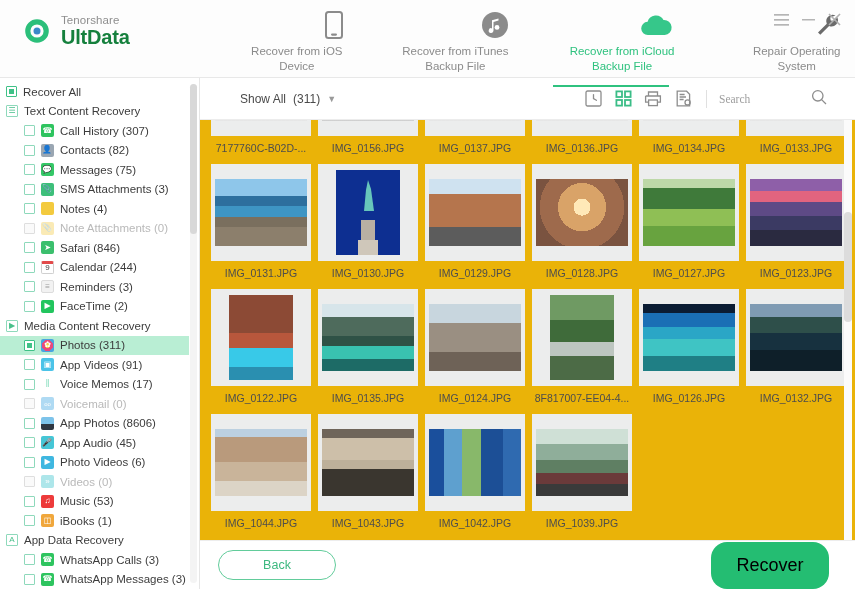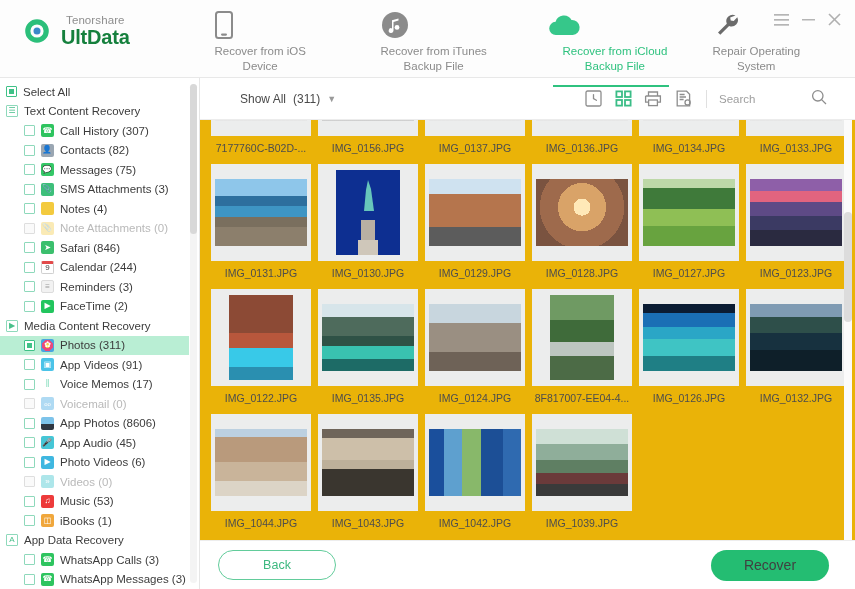--- a/index.html
+++ b/index.html
@@ -30,38 +30,38 @@
     width: 200px;
     display: flex;
     align-items: center;
     gap: 9px;
     padding-left: 22px;
     padding-top: 14px;
   }
   .brand-logo { width: 30px; height: 30px; flex: 0 0 30px; position: relative; }
   .brand-text { line-height: 1.05; }
   .brand-sub {
-    font-size: 11.5px; color: #8e8e8e; letter-spacing: .1px; text-align: center;
+    font-size: 11.5px; color: #8e8e8e; letter-spacing: .1px;
   }
   .brand-name {
     font-size: 20px; color: #15803d; font-weight: 600; letter-spacing: -.2px;
     margin-top: 1px;
   }
 
   .nav {
     flex: 1;
     display: flex;
     justify-content: center;
     align-items: flex-start;
     gap: 38px;
     padding-top: 10px;
   }
   .nav-item {
     width: 128px;
-    display: flex; flex-direction: column; align-items: flex-start;
+    display: flex; flex-direction: column; align-items: flex-end;
     cursor: pointer;
     position: relative;
     padding-bottom: 6px;
   }
   .nav-icon { height: 30px; display: flex; align-items: center; justify-content: center; margin-bottom: 4px; }
   .nav-label {
     font-size: 11.5px; color: #8b8b8b; text-align: center; line-height: 15px;
     white-space: pre-line;
   }
   .nav-item.active .nav-label { color: #2fc27f; margin-left: 16px; }
@@ -158,21 +158,21 @@
   .tb-right { margin-left: auto; display: flex; align-items: center; gap: 0; }
   .tb-btn {
     width: 30px; height: 28px; display: flex; align-items: center; justify-content: center;
     cursor: pointer; color: #8d8d8d;
   }
   .tb-btn.active { color: #3bbd87; }
   .tb-sep { width: 1px; height: 18px; background: #e0e0e0; margin: 0 12px 0 8px; }
   .search-wrap { display: flex; align-items: center; width: 118px; }
   .search-input {
     border: none; outline: none; font-size: 11.5px; color: #8a8a8a;
-    font-family: Liberation Sans, sans-serif; width: 92px; background: transparent;
+    font-family: Liberation Serif, serif; width: 92px; background: transparent;
   }
   .search-input::placeholder { color: #9e9e9e; }
   .search-ic { color: #8d8d8d; cursor: pointer; }
 
   
   .grid-area {
     flex: 1; position: relative; overflow: hidden;
     background: #eab308; padding-left: 8px;
   }
   .grid {
@@ -223,23 +223,23 @@
   }
   .btn-back {
     width: 118px; height: 30px;
     border: 1px solid #62cc9b; border-radius: 16px;
     background: #fff; color: #3cb87f; font-size: 12.5px;
     display: flex; align-items: center; justify-content: center;
     cursor: pointer; font-family: "Liberation Sans", sans-serif;
   }
   .btn-recover {
     margin-left: auto;
-    width: 118px; height: 31px;
+    width: 118px; height: 47px;
     border: none; border-radius: 16px;
-    background: #24bd72; color: #404040; font-size: 14px;
+    background: #24bd72; color: #000000; font-size: 18px;
     display: flex; align-items: center; justify-content: center;
     cursor: pointer; font-family: "Liberation Sans", sans-serif;
   }
 </style>
 </head>
 <body>
 
 <div id="app">
 
   <div class="header">
@@ -333,21 +333,21 @@
     </div>
   </div>
 
   <div class="body">
 
     <div class="sidebar">
       <div class="sb-scroll">
 
         <div class="sb-row group">
           <div class="cb checkedsq"></div>
-          <span class="sb-label">Select All</span>
+          <span class="sb-label">Recover All</span>
         </div>
 
         <div class="sb-row group">
           <div class="gicon">☰</div>
           <span class="sb-label">Text Content Recovery</span>
         </div>
 
         <div class="sb-row child">
           <div class="cb teal"></div>
           <div class="ic" style="background:#2ec45f">☎</div>

